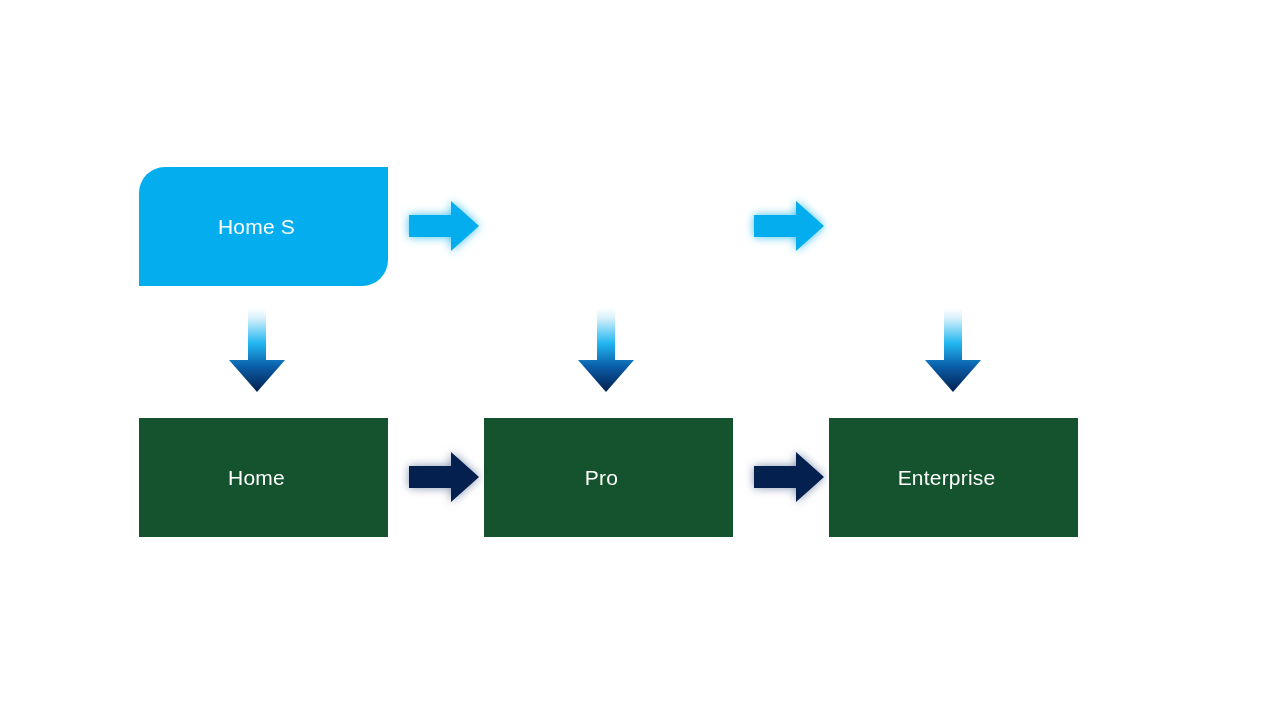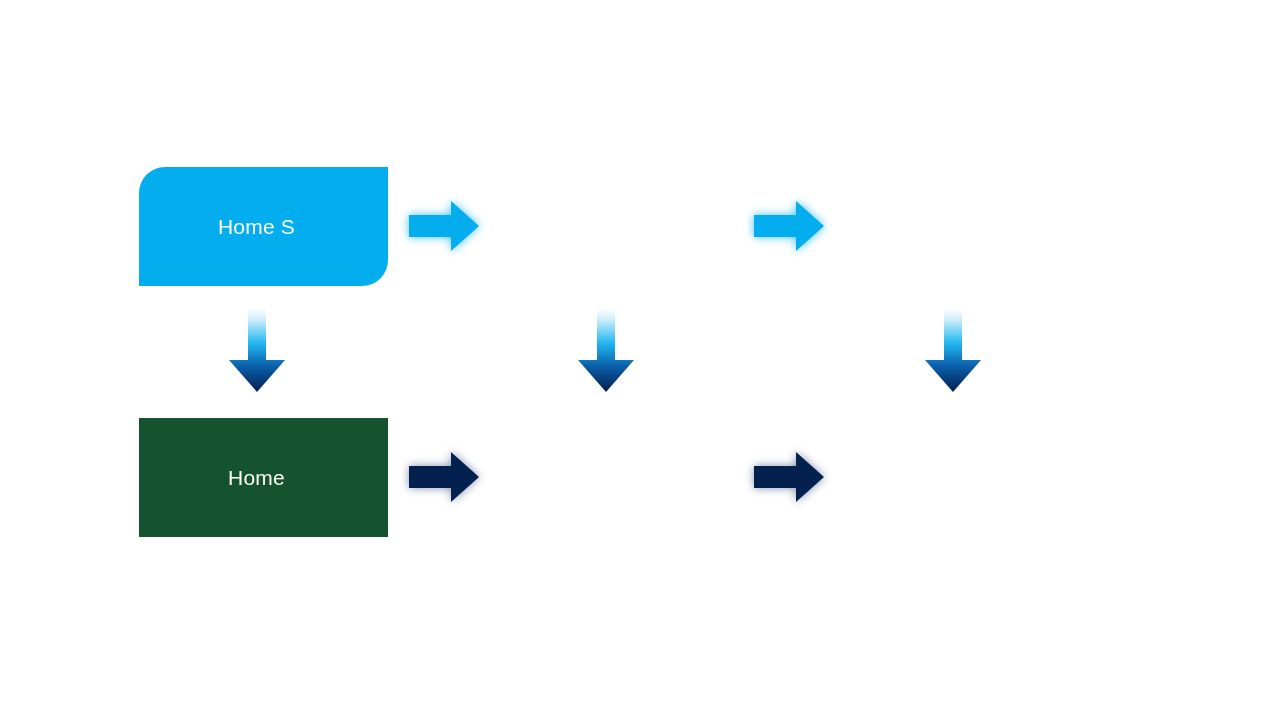--- a/index.html
+++ b/index.html
@@ -126,21 +126,27 @@
         </linearGradient>
       </defs>
       <path d="M19 0 H37 V52 H56 L28 84 L0 52 H19 Z" fill="url(#vgrad3)"></path>
     </svg>
   </div>
 
   <div class="node node-bottom" style="left:139px; top:418px; width:249px; height:119px;">
     <span class="node-label">Home</span>
   </div>
 
+  <div class="node node-bottom" style="left:484px; top:418px; width:249px; height:119px;">
+    <span class="node-label">Pro</span>
+  </div>
 
+  <div class="node node-bottom" style="left:829px; top:418px; width:249px; height:119px;">
+    <span class="node-label">Enterprise</span>
+  </div>
 
   <div class="arrow glow-dark" style="left:409px; top:452px; width:70px; height:50px;">
     <svg width="70" height="50" viewBox="0 0 70 50" aria-hidden="true">
       <path d="M0 14 H42 V0 L70 25 L42 50 V36 H0 Z" fill="#04204F"></path>
     </svg>
   </div>
 
   <div class="arrow glow-dark" style="left:754px; top:452px; width:70px; height:50px;">
     <svg width="70" height="50" viewBox="0 0 70 50" aria-hidden="true">
       <path d="M0 14 H42 V0 L70 25 L42 50 V36 H0 Z" fill="#04204F"></path>

